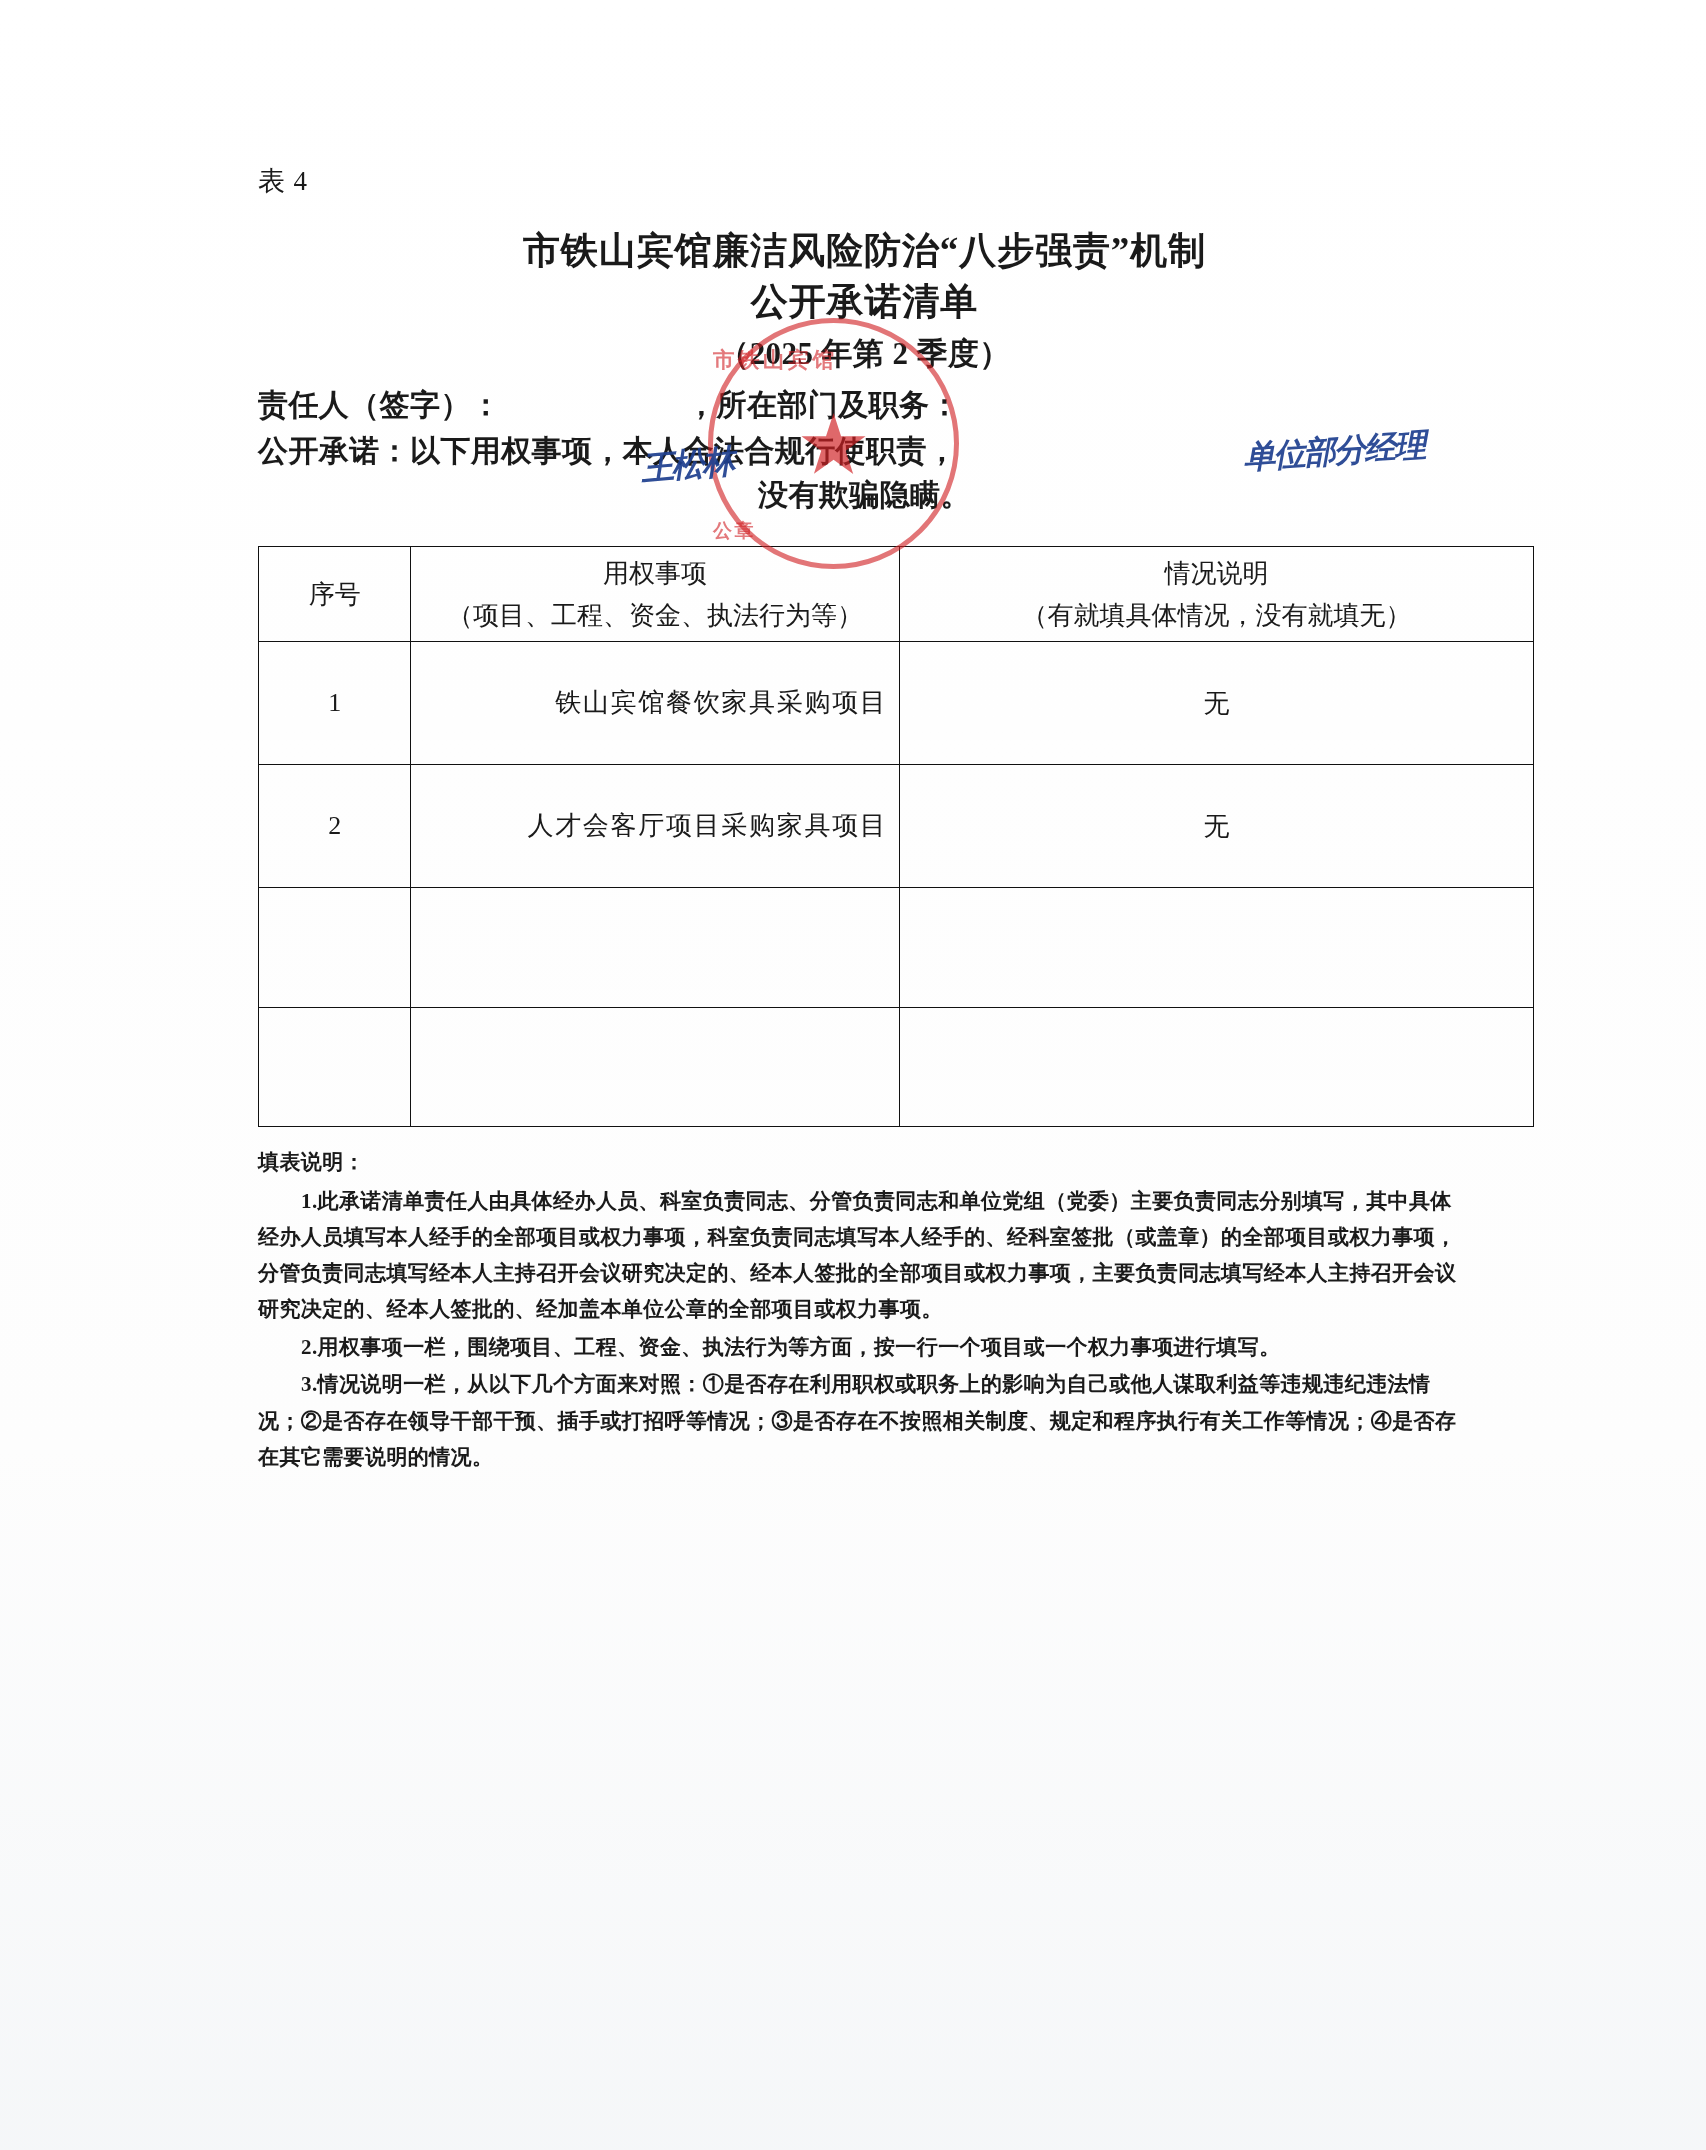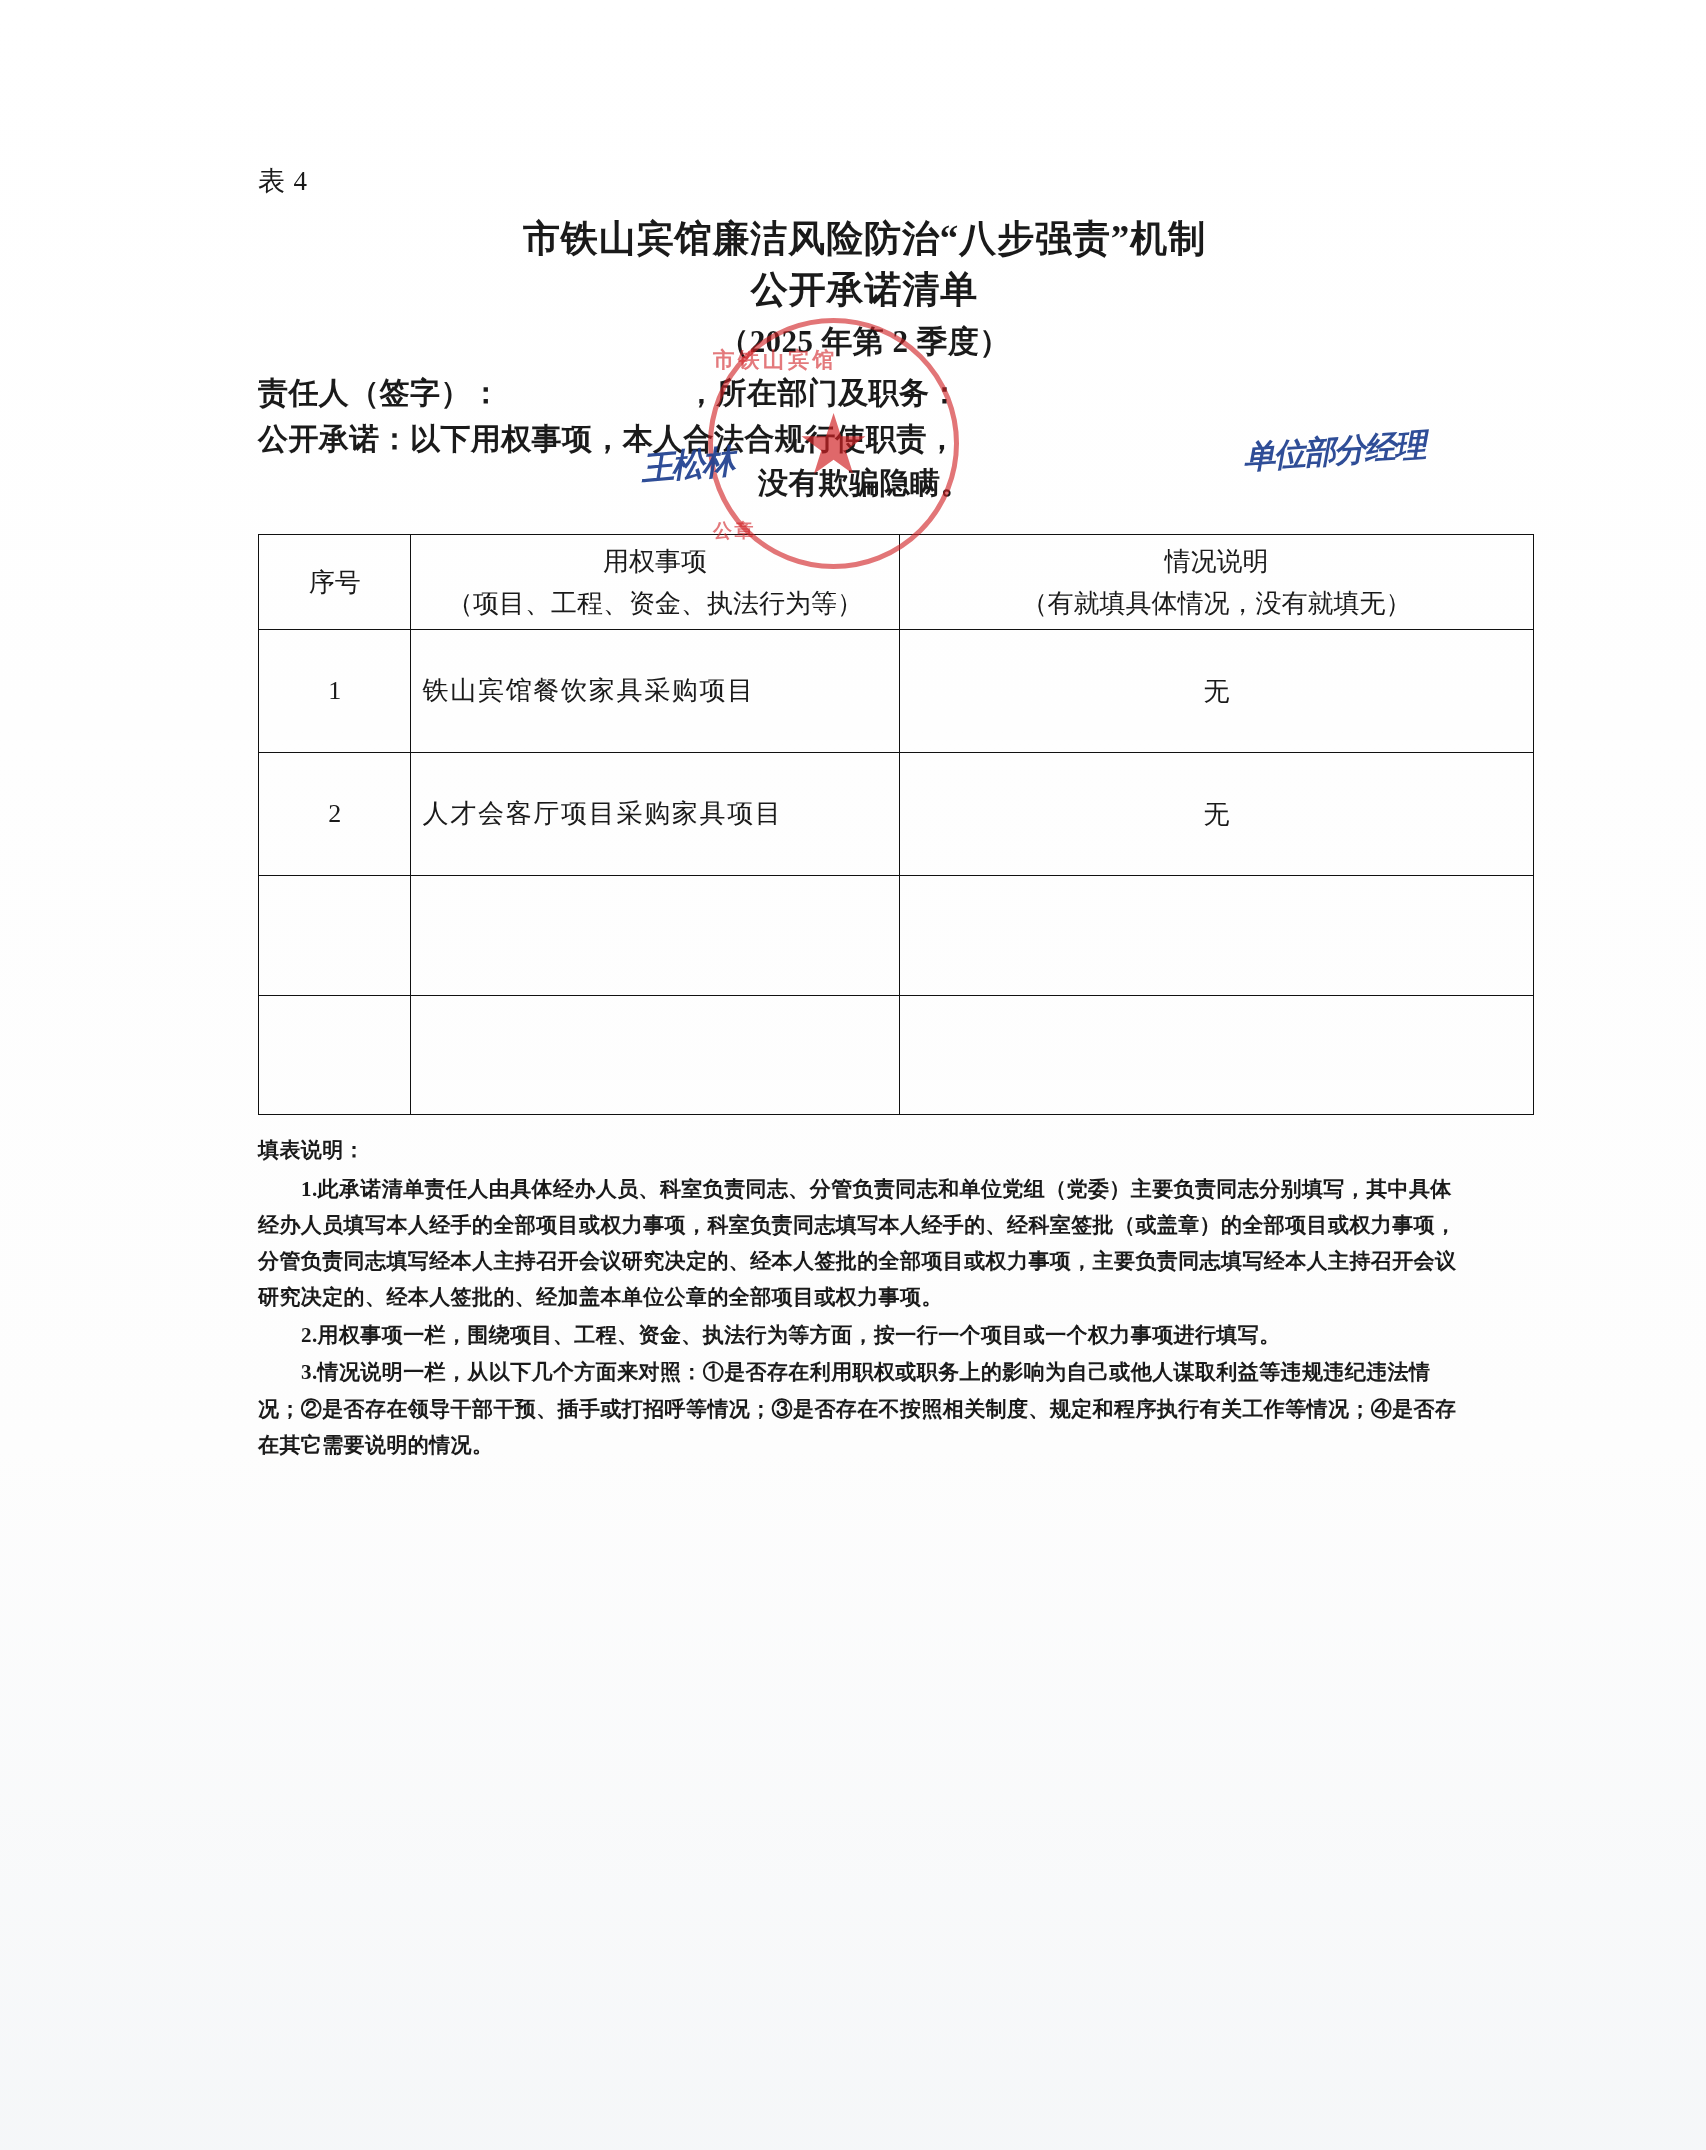--- a/index.html
+++ b/index.html
@@ -28,21 +28,21 @@
   }
   .content {
     position: absolute;
     left: 258px;
     top: 163px;
     width: 1213px;
   }
   .form-no {
     font-size: 27px;
     letter-spacing: 0.9px;
-    margin-bottom: 16px;
+    margin-bottom: 28px;
     font-family: "Liberation Serif", serif;
   }
   .title-block {
     text-align: center;
     font-weight: bold;
     font-size: 37px;
     line-height: 1.32;
     letter-spacing: 0.9px;
   }
   .title-line2 {
@@ -151,21 +151,21 @@
     font-weight: normal;
     font-size: 26px;
     padding: 8.6px 11.2px;
     vertical-align: middle;
   }
   th.col-no { width: 129px; text-align: center; }
   th.col-item { width: 465px; text-align: center; }
   th.col-note { width: 611px; text-align: center; }
   th .sub { display: block; margin-top: 6.9px; }
   td.cell-no { text-align: center; font-size: 26px; }
-  td.cell-item { line-height: 2.0; font-size: 25px; letter-spacing: 1.7px; }
+  td.cell-item { line-height: 2.0; font-size: 25px; letter-spacing: 1.7px; text-align: right; }
   td.cell-note { text-align: center; font-size: 26px; }
   tr.row-data td { height: 105px; }
   tr.row-empty td { height: 101px; }
 
   
   .notes {
     margin-top: 17px;
     font-size: 21px;
     font-weight: bold;
     line-height: 1.72;

